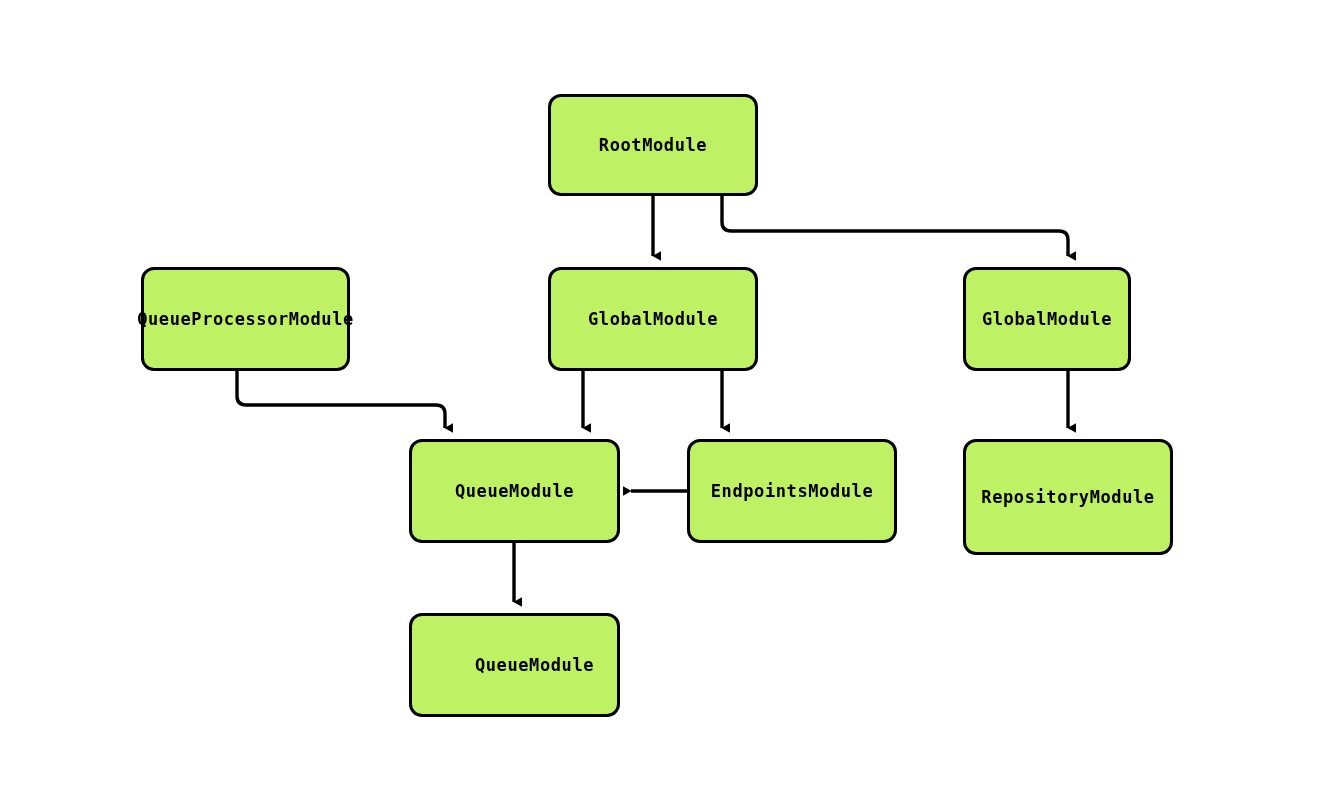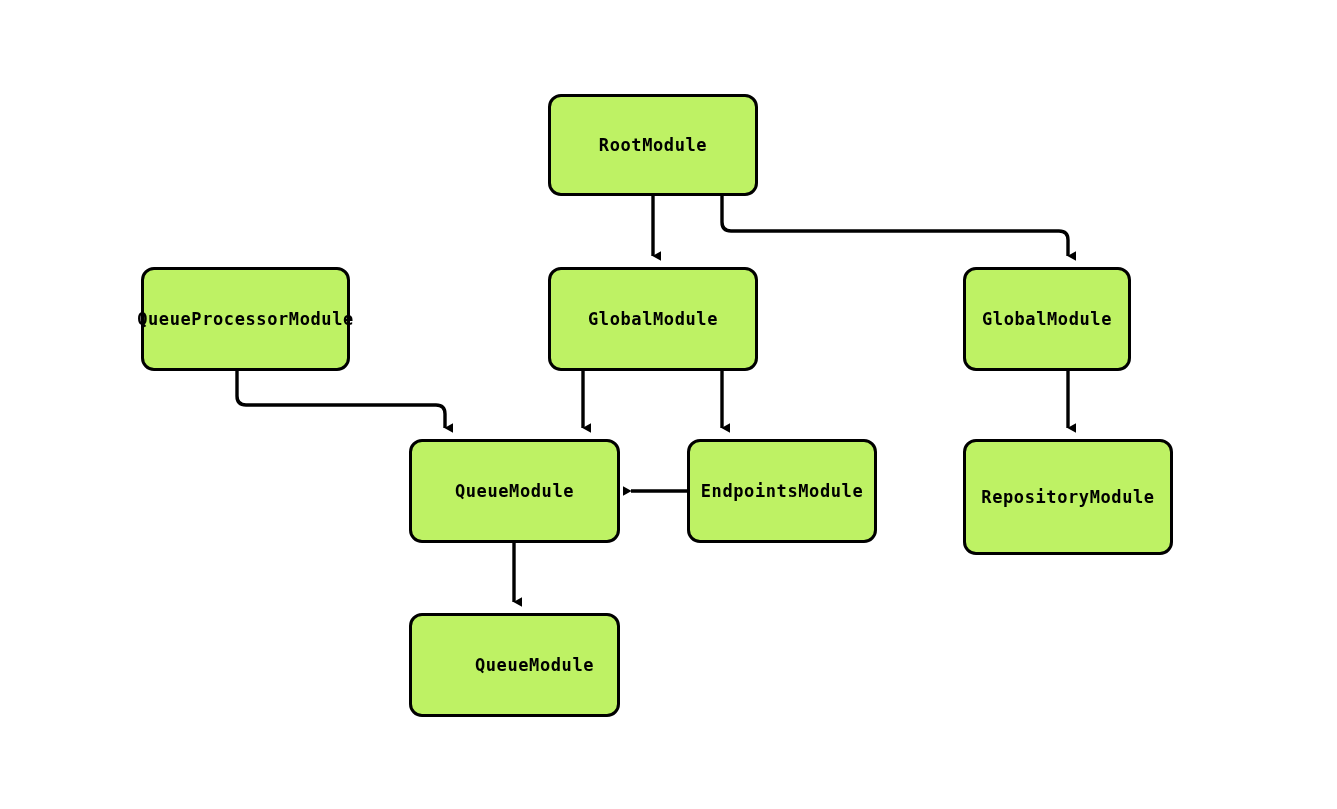--- a/index.html
+++ b/index.html
@@ -111,21 +111,21 @@
     <div class="node" style="left: 963px; top: 267px; width: 168px; height: 104px; border-color: rgb(0, 0, 0);">
       <span class="node-line" style="color: rgb(0, 0, 0);">Global</span>
       <span class="node-line" style="color: rgb(0, 0, 0);">Module</span>
     </div>
 
     <div class="node" style="left: 409px; top: 439px; width: 211px; height: 104px; border-color: rgb(0, 0, 0);">
       <span class="node-line" style="color: rgb(0, 0, 0);">Queue</span>
       <span class="node-line" style="color: rgb(0, 0, 0);">Module</span>
     </div>
 
-    <div class="node" style="left: 687px; top: 439px; width: 190px; height: 104px; border-color: rgb(0, 0, 0);">
+    <div class="node" style="left: 687px; top: 439px; width: 210px; height: 104px; border-color: rgb(0, 0, 0);">
       <span class="node-line" style="color: rgb(0, 0, 0);">Endpoints</span>
       <span class="node-line" style="color: rgb(0, 0, 0);">Module</span>
     </div>
 
     <div class="node" style="left: 963px; top: 439px; width: 210px; height: 116px; border-color: rgb(0, 0, 0);">
       <span class="node-line" style="color: rgb(0, 0, 0);">Repository</span>
       <span class="node-line" style="color: rgb(0, 0, 0);">Module</span>
     </div>
 
     <div class="node" style="left: 409px; top: 613px; width: 211px; height: 104px; border-color: rgb(0, 0, 0); padding-left: 40px;">

